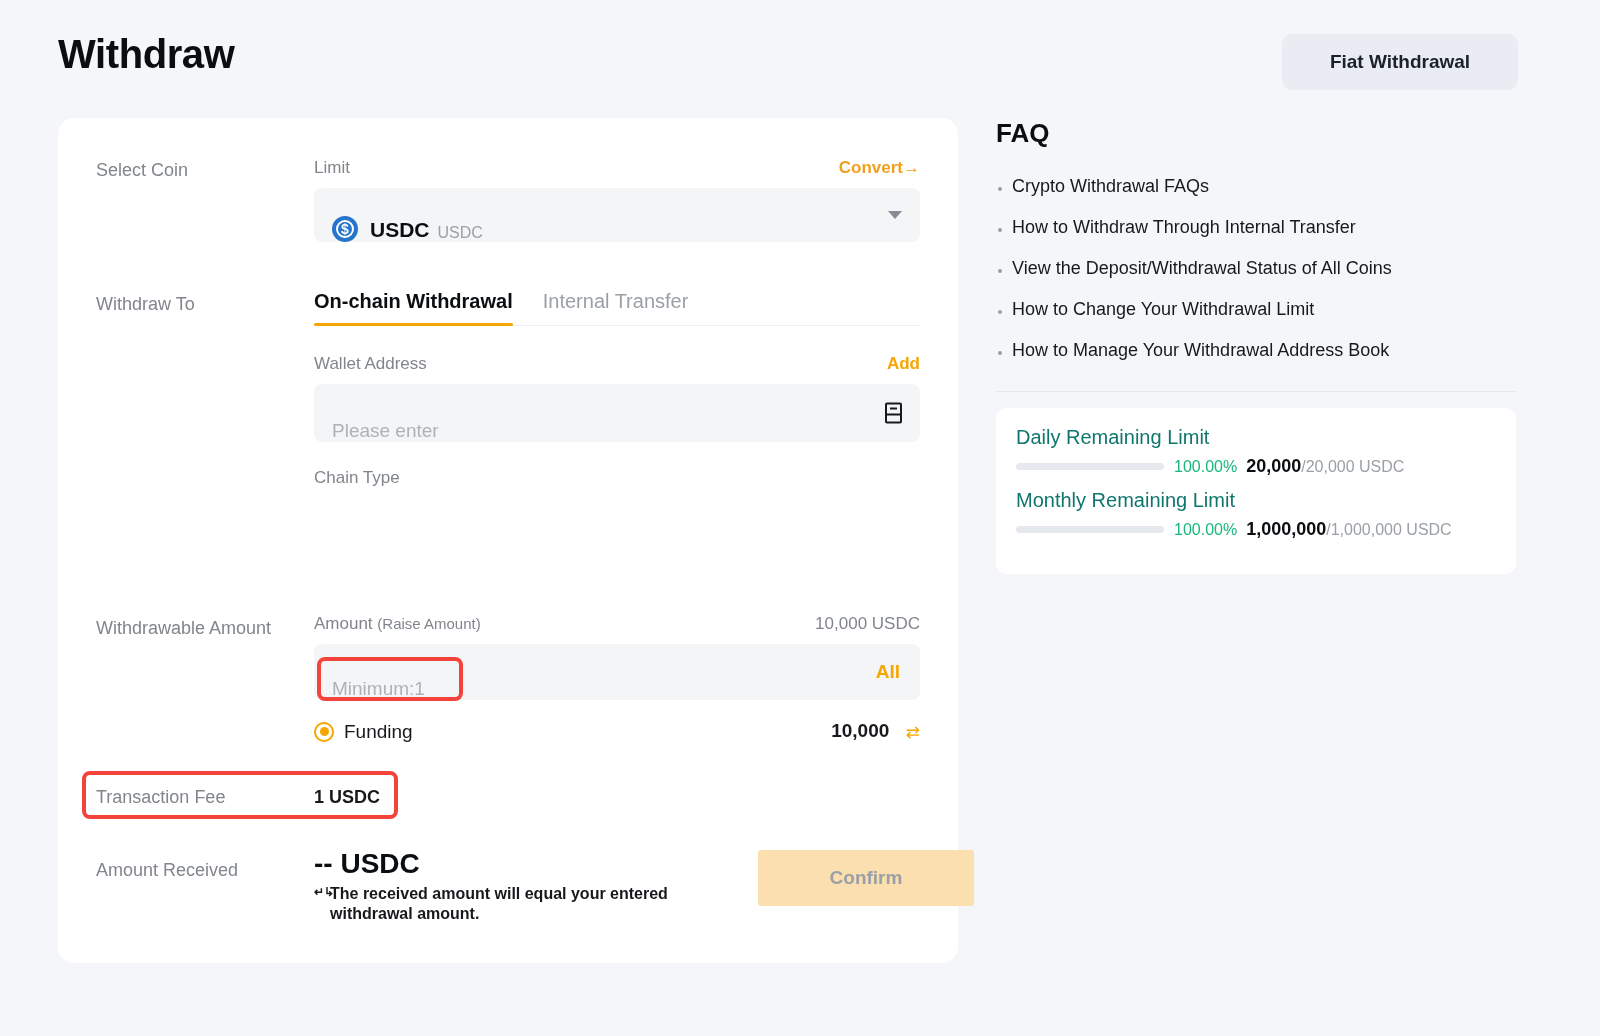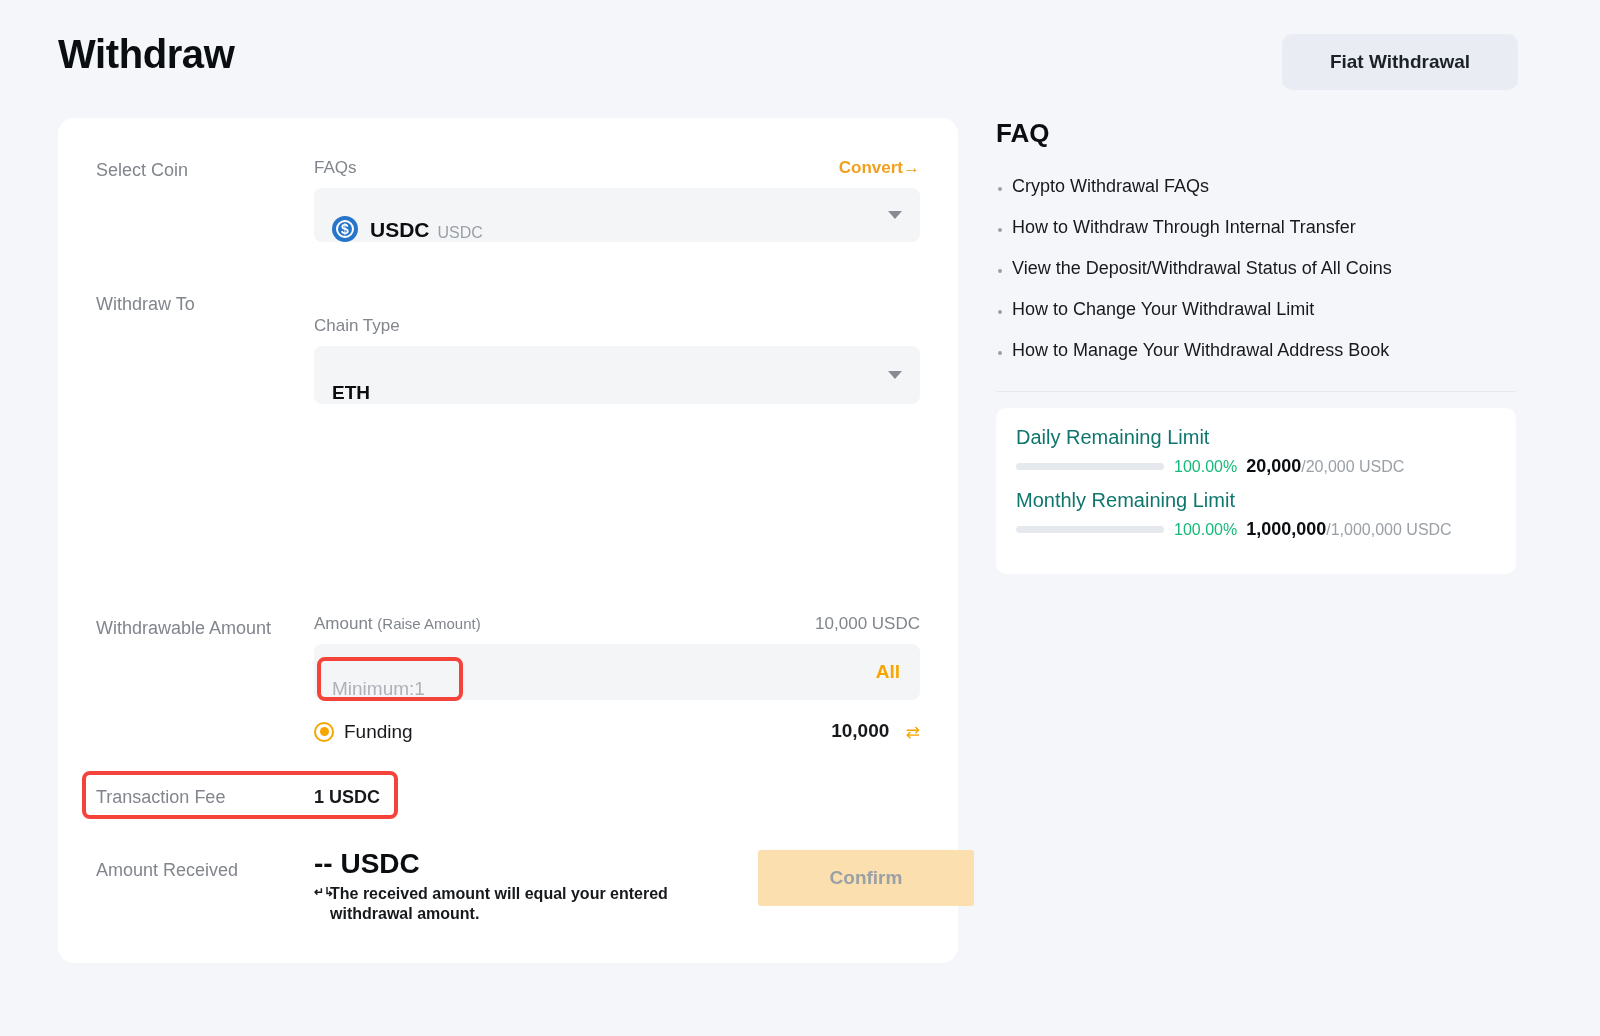--- a/index.html
+++ b/index.html
@@ -193,42 +193,52 @@
 <div class="page">
 
   <h1 class="page-title">Withdraw</h1>
   <button class="fiat-btn">Fiat Withdrawal</button>
 
   <div class="card">
 
     <div class="side-label" style="top:42px">Select Coin</div>
     <div class="field-col" style="top:40px">
       <div class="field-head">
-        <span>FAQs</span>
+        <span>Limit</span>
         <span class="link-orange"><span>Convert</span><span>→</span></span>
       </div>
       <div class="input-box">
         <span class="usdc-icon"></span>
         <span class="coin-name">USDC</span>
         <span class="coin-sub">USDC</span>
         <span class="caret"></span>
       </div>
     </div>
 
     <div class="side-label" style="top:176px">Withdraw To</div>
     <div class="field-col" style="top:172px">
-
+      <div class="tabs">
+        <div class="tab active">On-chain Withdrawal</div>
+        <div class="tab">Internal Transfer</div>
+      </div>
+
+      <div style="margin-top:28px">
+        <div class="field-head">
+          <span>Wallet Address</span>
+          <span class="link-orange amber">Add</span>
+        </div>
+        <div class="input-box" style="height:58px">
+          <span class="ph">Please enter</span>
+          <span class="book-icon"></span>
+        </div>
+      </div>
 
       <div style="margin-top:26px">
         <div class="field-head">
           <span>Chain Type</span>
-        </div>
-        <div class="input-box" style="height:58px">
-          <span class="val">ETH</span>
-          <span class="caret"></span>
         </div>
       </div>
     </div>
 
     <div class="side-label" style="top:500px">Withdrawable Amount</div>
     <div class="field-col" style="top:496px">
       <div class="field-head">
         <span><span>Amount</span> <span style="font-size:15px">(Raise Amount)</span></span>
         <span>10,000 USDC</span>
       </div>

